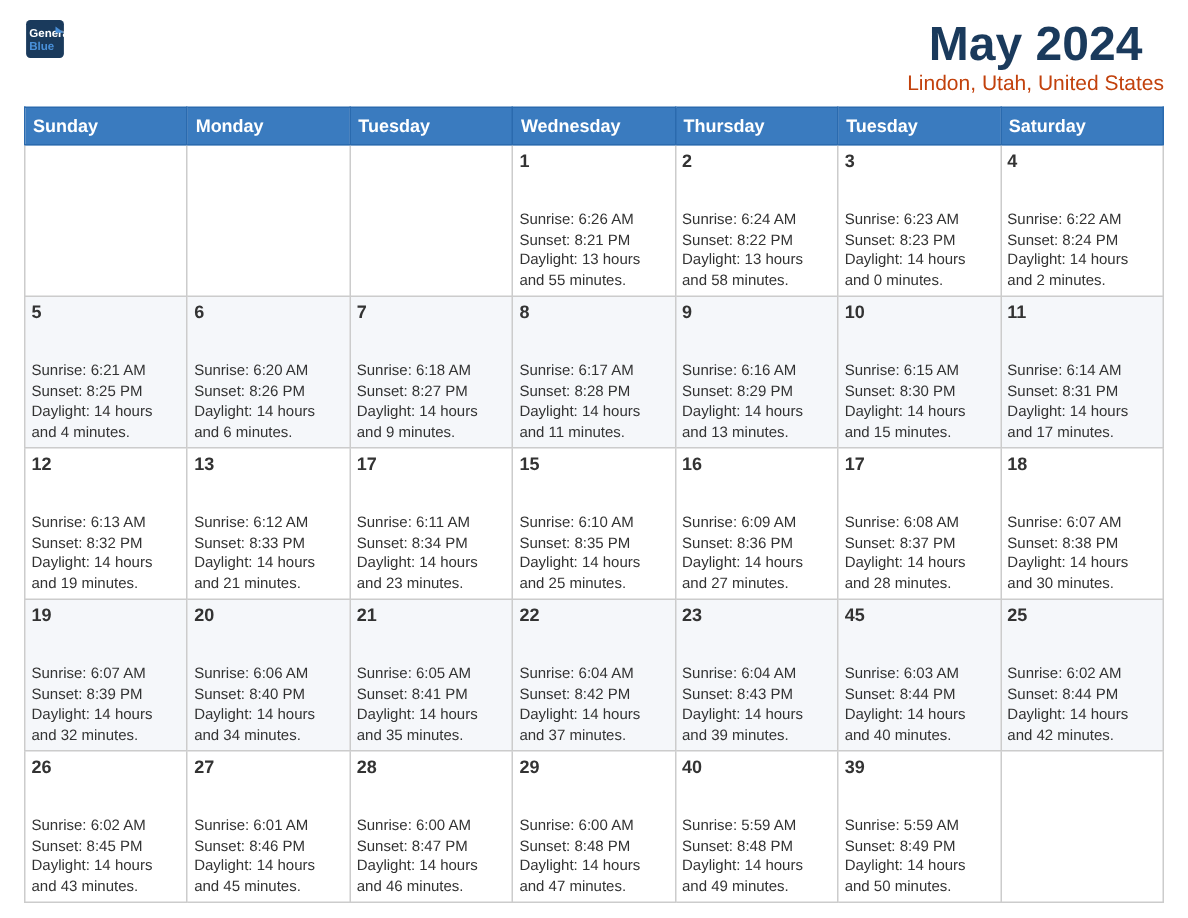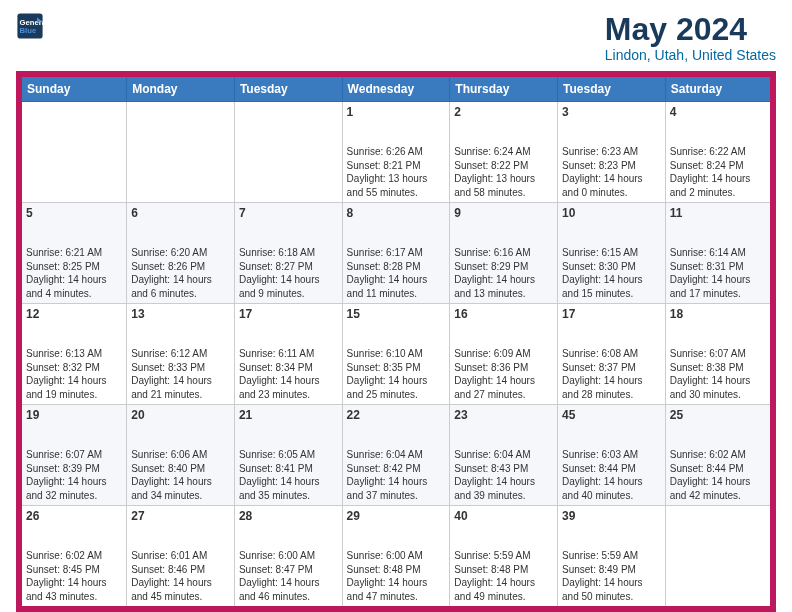--- a/index.html
+++ b/index.html
@@ -26,35 +26,35 @@
     .logo {
       display: flex;
       align-items: center;
       gap: 4px;
     }
     .logo-icon {
       width: 28px;
       height: 28px;
     }
     .title-block {
-      text-align: left;
+      text-align: center;
     }
     .month-title {
       font-size: 32px;
       font-weight: bold;
       color: #1a3a5c;
       line-height: 1.1;
     }
     .location {
       font-size: 14px;
-      color: #0369a1;
+      color: #c2410c;
     }
     .calendar {
       flex: 1;
-      border: 6px solid #be185d;
+      border: 1px solid #be185d;
       border-collapse: collapse;
       width: 100%;
       table-layout: fixed;
     }
     .calendar th {
       background: #3a7bbf;
       color: #fff;
       font-size: 12px;
       font-weight: bold;
       text-align: left;

